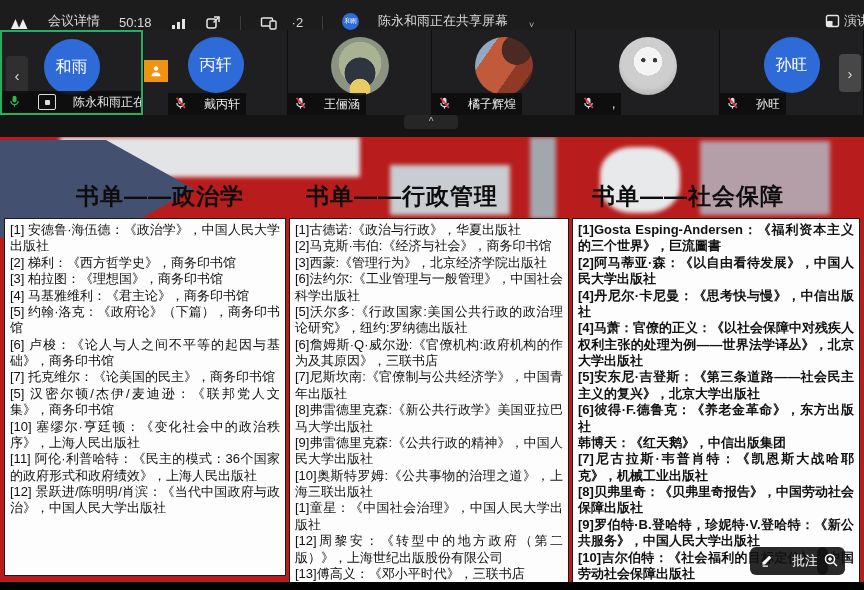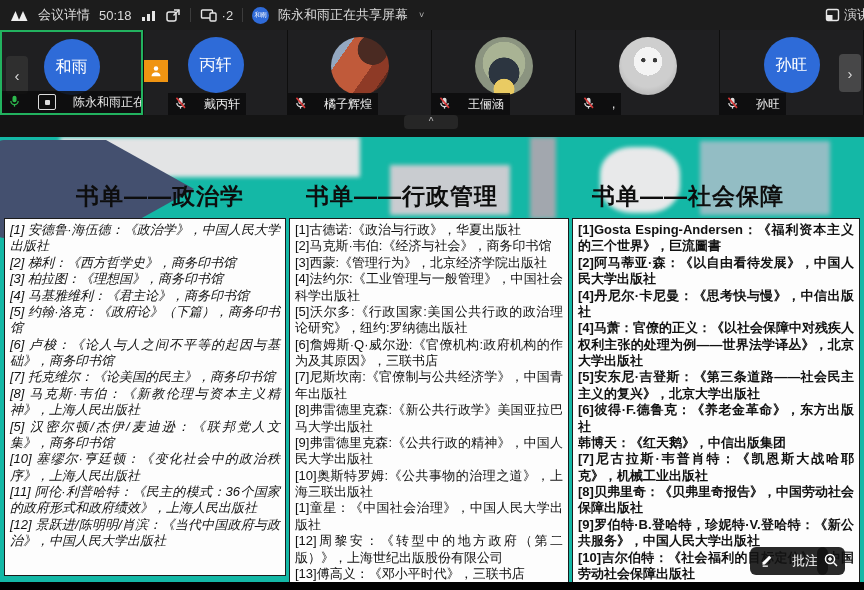--- a/index.html
+++ b/index.html
@@ -5,22 +5,22 @@
   html,body{margin:0;padding:0;}
   body{
     width:864px;height:590px;position:relative;overflow:hidden;
     background:#141414;
     font-family:"Liberation Sans","DejaVu Sans",sans-serif;
     -webkit-font-smoothing:antialiased;
   }
   
   .topbar{
     position:absolute;left:0;top:0;width:864px;height:30px;
-    background:#1c1c1c;display:flex;align-items:center;
-    padding:0 10px;box-sizing:border-box;gap:9px;color:#dadada;font-size:13px;
+    background:#1c1c1c;display:flex;align-items:flex-end;
+    padding:0 10px;box-sizing:border-box;gap:19px;color:#dadada;font-size:13px;
   }
   .topbar .ic{display:flex;align-items:center;justify-content:center;}
   .tb-divider{width:1px;height:14px;background:#3c3c3c;}
   .tb-avatar{width:17px;height:17px;border-radius:50%;background:#2f6bd9;color:#fff;
     font-size:6.5px;display:flex;align-items:center;justify-content:center;letter-spacing:-.5px;}
   .tb-caret{font-size:9px;color:#bbb;margin-left:2px;}
   .tb-spacer{flex:1;}
   .tb-view{display:flex;align-items:center;gap:4px;white-space:nowrap;margin-right:-16px;}
   
   .strip{
@@ -63,38 +63,38 @@
   }
   .nav-prev{left:4px;}
   .nav-next{right:2px;background:rgba(120,120,120,.45);}
   .collapse-tab{
     position:absolute;left:404px;top:115px;width:54px;height:14px;background:#262626;
     border-radius:4px;color:#bdbdbd;font-size:10px;display:flex;align-items:center;justify-content:center;line-height:8px;
   }
   
   .slide{
     position:absolute;left:0;top:137px;width:864px;height:453px;
-    background:#14b8a6;overflow:hidden;color:#111;
+    background:#b91c1c;overflow:hidden;color:#111;
   }
   .bg-shape{position:absolute;filter:blur(2px);}
   .banner-arrow{
     position:absolute;left:-6px;top:3px;width:200px;height:98px;background:#44506f;
     clip-path:polygon(0 0,56% 0,100% 50%,56% 100%,0 100%);border-radius:10px;
   }
   .col-title{
     position:absolute;top:44px;font-size:23px;font-weight:bold;color:#0d0d0d;
     letter-spacing:1px;white-space:nowrap;
   }
   .t0{left:76px;} .t1{left:306px;} .t2{left:592px;}
   .book-box{
     position:absolute;top:81px;background:#fdfdfd;border:1px solid #1b1b1b;
     padding:3px 5px;box-sizing:border-box;font-size:13px;line-height:1.26;
     color:#111;overflow:hidden;word-break:break-word;text-align:justify;
   }
-  .box0{left:4px;width:282px;height:358px;font-style:italic;}
+  .box0{left:4px;width:282px;height:358px;}
   .box1{left:289px;width:280px;height:372px;}
   .box2{left:572px;width:288px;height:428px;font-weight:bold;}
   .bottom-bar{position:absolute;left:0;top:445px;width:864px;height:8px;background:#000;}
   
   .float-btn{
     position:absolute;top:547px;height:28px;background:rgba(18,18,18,.9);
     border-radius:6px;color:#fff;font-size:13px;display:flex;align-items:center;
     justify-content:center;gap:18px;box-sizing:border-box;
   }
   .annotate-btn{left:750px;padding:0 10px;}
@@ -185,46 +185,46 @@
               <line x1="8" y1="12.5" x2="8" y2="15" stroke="#ddd" stroke-width="1.5"></line>
               <line x1="3" y1="1.5" x2="13.5" y2="14" stroke="#d93a3a" stroke-width="2"></line>
             </svg>
         </span>
         <span>戴丙轩</span>
       </span>
     </div>
   </div>
 
   <div class="tile">
-    <div class="avatar-img av-jzh"></div>
+    <div class="avatar-img av-wlh"></div>
     <div class="tile-label">
       <span>
         <svg width="13" height="14" viewBox="0 0 16 16">
             <rect x="5.5" y="1.5" width="5" height="8" rx="2.5" fill="#ddd"></rect>
             <path d="M3.5 8 a4.5 4.5 0 0 0 9 0" stroke="#ddd" stroke-width="1.5" fill="none"></path>
             <line x1="8" y1="12.5" x2="8" y2="15" stroke="#ddd" stroke-width="1.5"></line>
             <line x1="3" y1="1.5" x2="13.5" y2="14" stroke="#d93a3a" stroke-width="2"></line>
           </svg>
       </span>
-      <span>橘子辉煌</span>
-    </div>
-  </div>
-
-  <div class="tile">
-    <div class="avatar-img av-wlh"></div>
+      <span>王俪涵</span>
+    </div>
+  </div>
+
+  <div class="tile">
+    <div class="avatar-img av-jzh"></div>
     <div class="tile-label">
       <span>
         <svg width="13" height="14" viewBox="0 0 16 16">
             <rect x="5.5" y="1.5" width="5" height="8" rx="2.5" fill="#ddd"></rect>
             <path d="M3.5 8 a4.5 4.5 0 0 0 9 0" stroke="#ddd" stroke-width="1.5" fill="none"></path>
             <line x1="8" y1="12.5" x2="8" y2="15" stroke="#ddd" stroke-width="1.5"></line>
             <line x1="3" y1="1.5" x2="13.5" y2="14" stroke="#d93a3a" stroke-width="2"></line>
           </svg>
       </span>
-      <span>王俪涵</span>
+      <span>橘子辉煌</span>
     </div>
   </div>
 
   <div class="tile">
     <div class="avatar-img av-bw"></div>
     <div class="tile-label">
       <span>
         <svg width="13" height="14" viewBox="0 0 16 16">
             <rect x="5.5" y="1.5" width="5" height="8" rx="2.5" fill="#ddd"></rect>
             <path d="M3.5 8 a4.5 4.5 0 0 0 9 0" stroke="#ddd" stroke-width="1.5" fill="none"></path>
@@ -270,31 +270,30 @@
   <div class="col-title t1">书单——行政管理</div>
 
   <div class="book-box box0">
       <div>[1] 安德鲁·海伍德：《政治学》，中国人民大学出版社</div>
       <div>[2] 梯利：《西方哲学史》，商务印书馆</div>
       <div>[3] 柏拉图：《理想国》，商务印书馆</div>
       <div>[4] 马基雅维利：《君主论》，商务印书馆</div>
       <div>[5] 约翰·洛克：《政府论》（下篇），商务印书馆</div>
       <div>[6] 卢梭：《论人与人之间不平等的起因与基础》，商务印书馆</div>
       <div>[7] 托克维尔：《论美国的民主》，商务印书馆</div>
-      <div>[8] 马克斯·韦伯：《新教伦理与资本主义精神》，上海人民出版社</div>
       <div>[5] 汉密尔顿/杰伊/麦迪逊：《联邦党人文集》，商务印书馆</div>
       <div>[10] 塞缪尔·亨廷顿：《变化社会中的政治秩序》，上海人民出版社</div>
       <div>[11] 阿伦·利普哈特：《民主的模式：36个国家的政府形式和政府绩效》，上海人民出版社</div>
       <div>[12] 景跃进/陈明明/肖滨：《当代中国政府与政治》，中国人民大学出版社</div>
     </div>
   <div class="book-box box1">
       <div>[1]古德诺:《政治与行政》，华夏出版社</div>
       <div>[2]马克斯·韦伯:《经济与社会》，商务印书馆</div>
       <div>[3]西蒙:《管理行为》，北京经济学院出版社</div>
-      <div>[4]法约尔:《工业管理与一般管理》，中国社会科学出版社</div>
+      <div>[6]法约尔:《工业管理与一般管理》，中国社会科学出版社</div>
       <div>[5]沃尔多:《行政国家:美国公共行政的政治理论研究》，纽约:罗纳德出版社</div>
       <div>[6]詹姆斯·Q·威尔逊:《官僚机构:政府机构的作为及其原因》，三联书店</div>
       <div>[7]尼斯坎南:《官僚制与公共经济学》，中国青年出版社</div>
       <div>[8]弗雷德里克森:《新公共行政学》美国亚拉巴马大学出版社</div>
       <div>[9]弗雷德里克森:《公共行政的精神》，中国人民大学出版社</div>
       <div>[10]奥斯特罗姆:《公共事物的治理之道》，上海三联出版社</div>
       <div>[1]童星：《中国社会治理》，中国人民大学出版社</div>
       <div>[12]周黎安：《转型中的地方政府（第二版）》，上海世纪出版股份有限公司</div>
       <div>[13]傅高义：《邓小平时代》，三联书店</div>
       <div>[14]吴毅：《小镇喧嚣》，三联书店</div>

